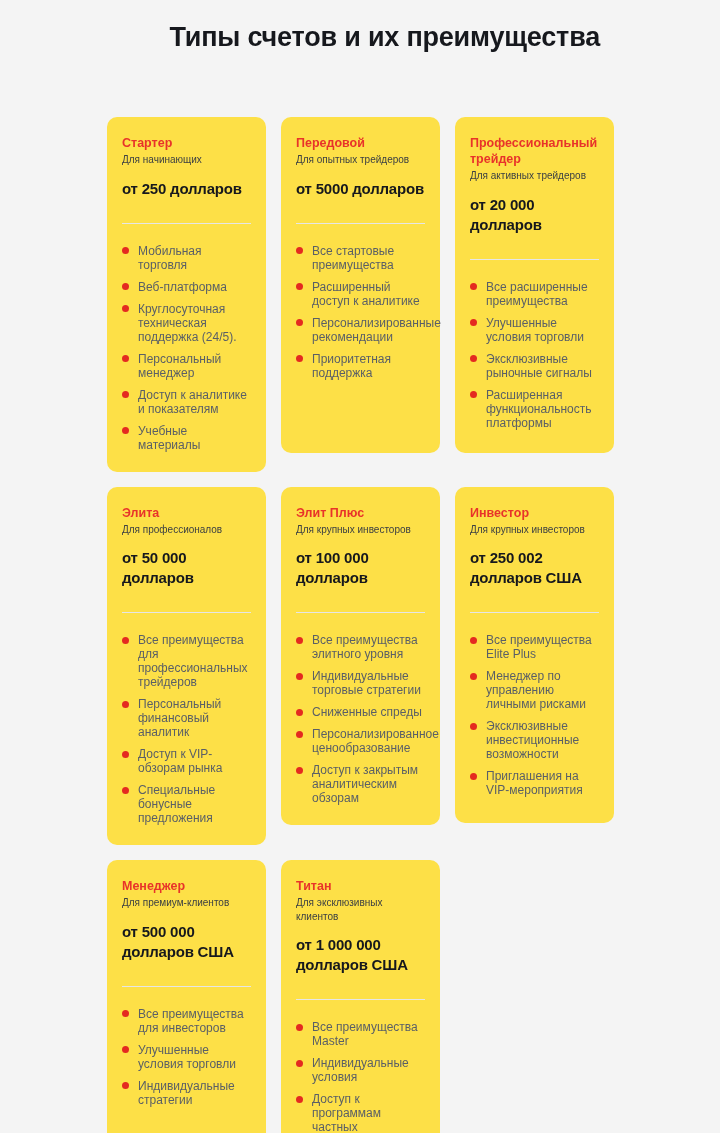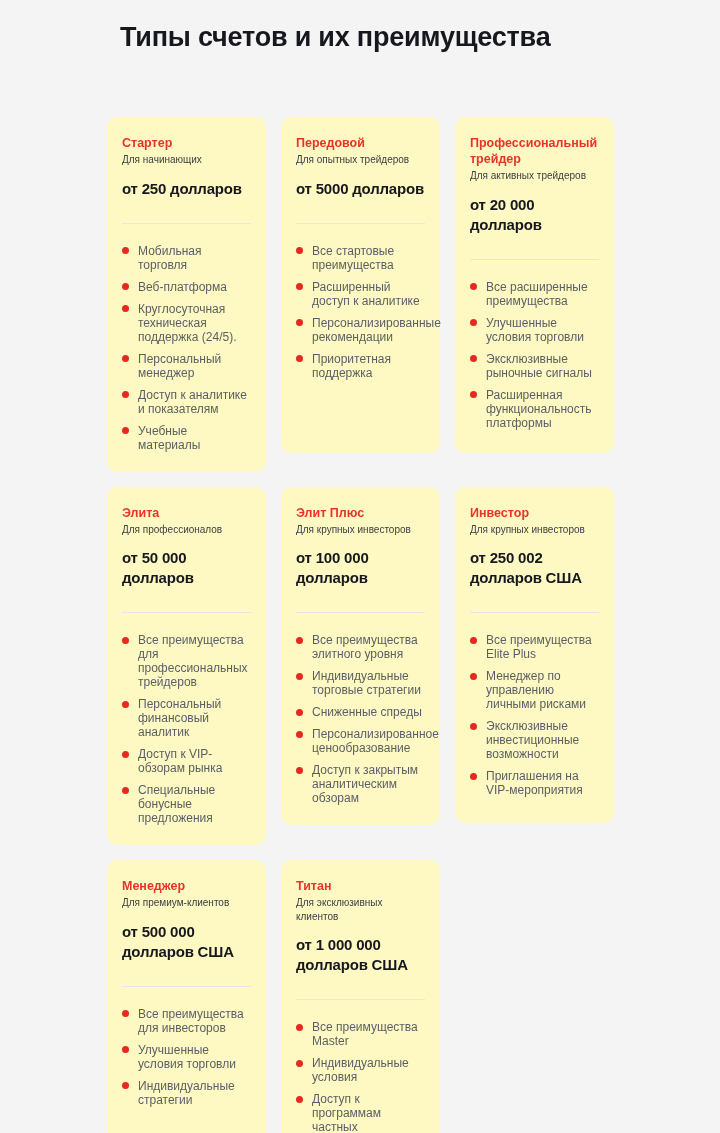--- a/index.html
+++ b/index.html
@@ -23,38 +23,38 @@
     box-sizing: border-box;
   }
 
   .page-title {
     margin: 0;
     padding: 20px 120px 0 120px;
     font-size: 27px;
     line-height: 34px;
     font-weight: bold;
     color: #16181d;
-    text-align: left;
+    text-align: right;
     letter-spacing: -0.2px;
   }
 
   .cards-grid {
     position: absolute;
     left: 107px;
     top: 117px;
     width: 506px;
     display: grid;
     grid-template-columns: 159px 159px 159px;
     column-gap: 15px;
     row-gap: 15px;
     align-items: start;
   }
 
   .card {
-    background: #fef9c3;
+    background: #fde047;
     border-radius: 10px;
     padding: 18px 15px 20px 15px;
     box-sizing: border-box;
     min-height: 336px;
     display: flex;
     flex-direction: column;
   }
 
   .card-tier {
     font-size: 12.5px;

